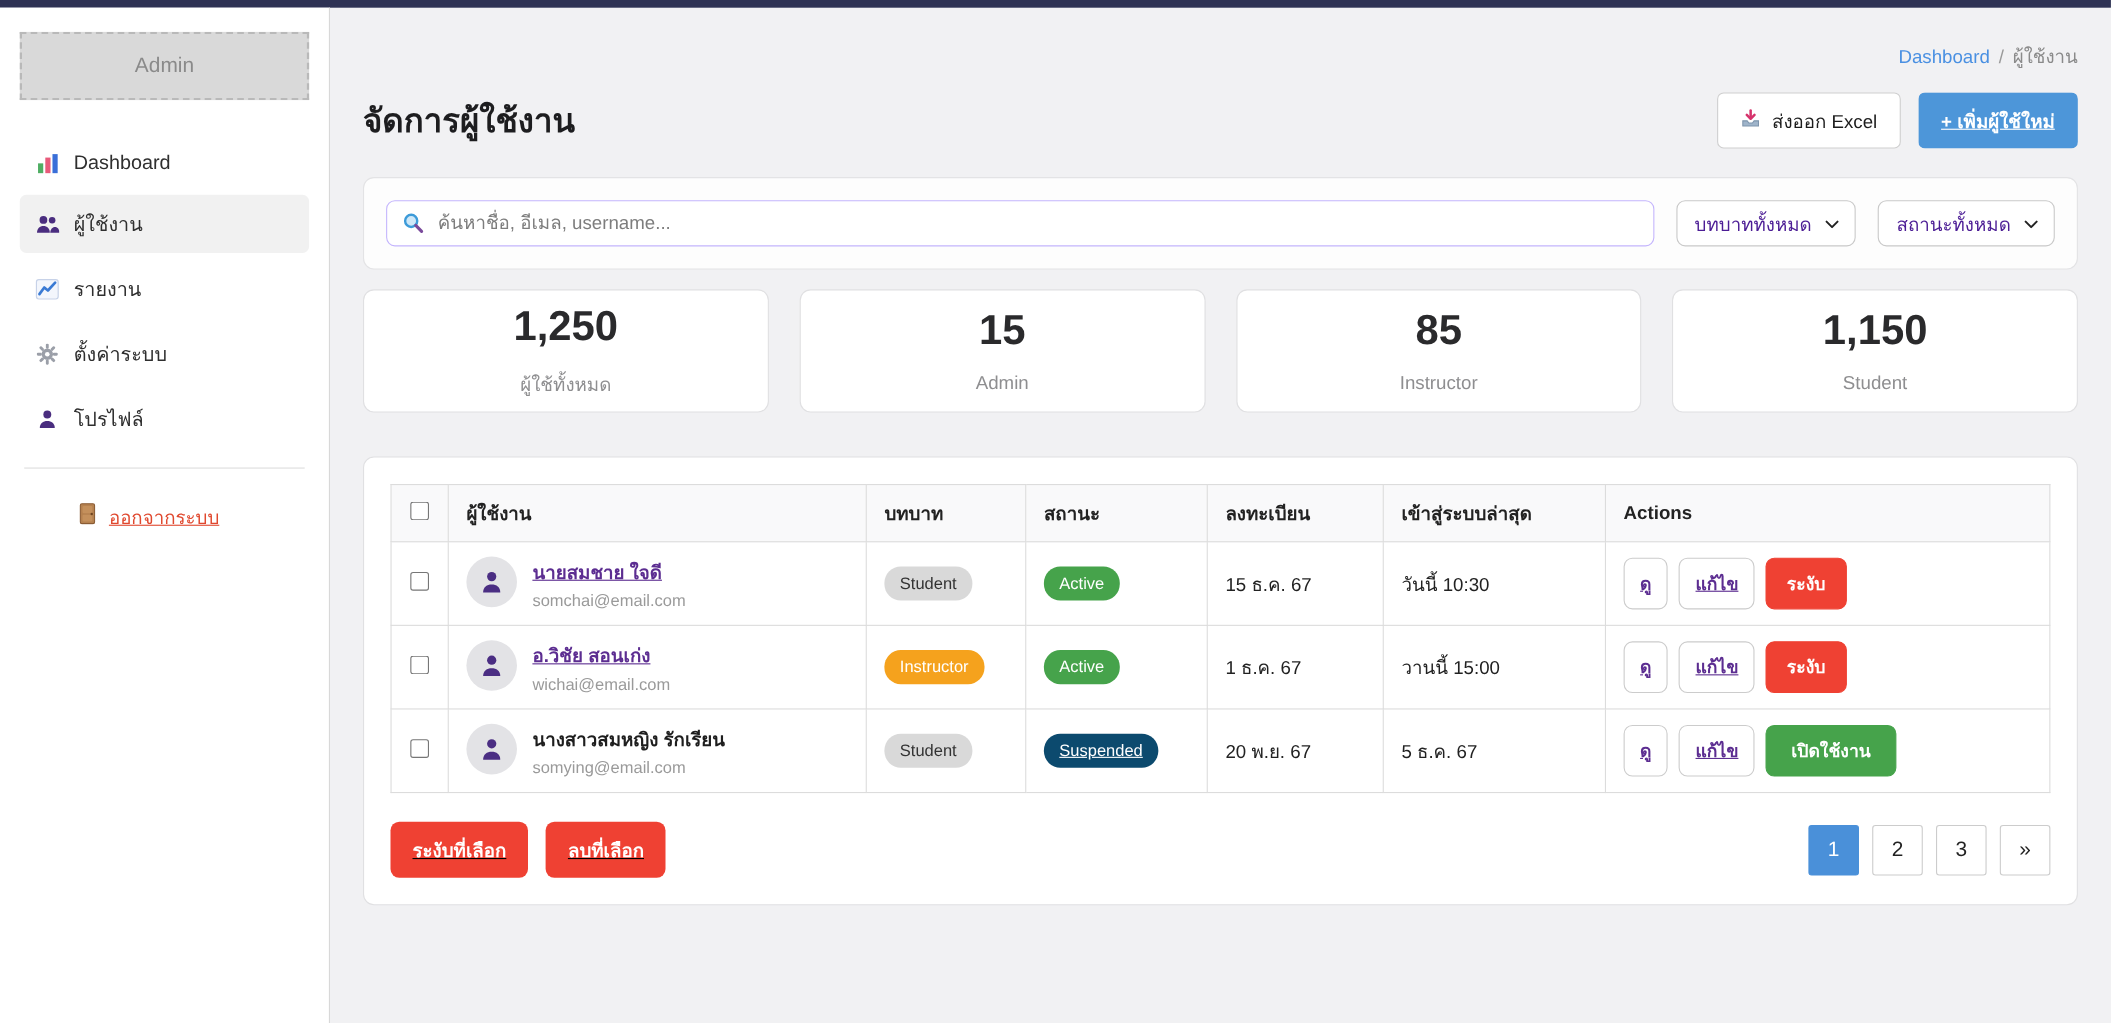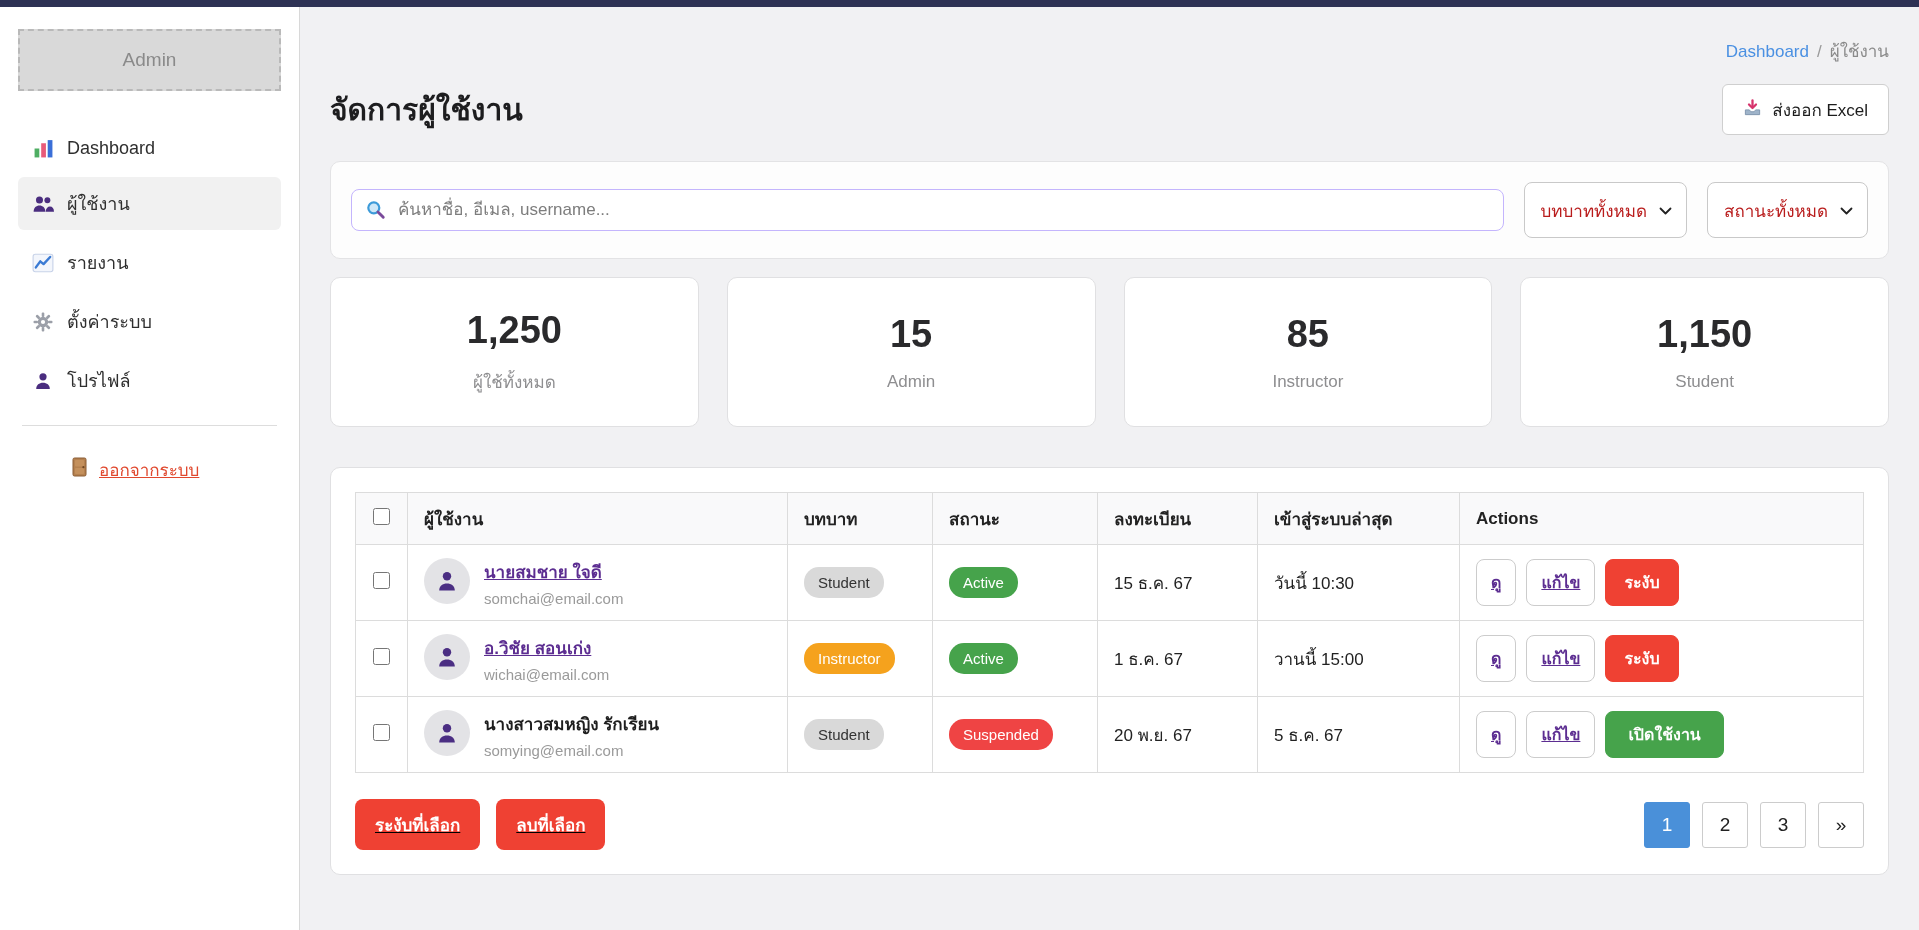--- a/index.html
+++ b/index.html
@@ -35,27 +35,27 @@
   .btn-add { background:#4d96d9; color:#fff; font-weight:bold; text-decoration:underline; }
 
   
   .filter-card { margin-top:26px; background:#fdfdfd; border:1px solid #e3e3e5; border-radius:10px; padding:20px;
                  display:flex; align-items:center; gap:20px; }
   .search-wrap { flex:1; position:relative; }
   .search-wrap .sicon { position:absolute; left:14px; top:10px; }
   .search-input { width:100%; height:42px; border:1px solid #c4b5fd; border-radius:8px; padding:0 14px 0 46px;
                   font-size:17px; color:#333; background:#fff; font-family:inherit; }
   .search-input::placeholder { color:#7d7d7d; }
-  .select-box { height:56px; min-width:152px; border:1px solid #c9c9c9; border-radius:8px; background:#fff;
+  .select-box { height:42px; min-width:152px; border:1px solid #c9c9c9; border-radius:8px; background:#fff;
                 display:inline-flex; align-items:center; justify-content:space-between; gap:12px; padding:0 14px 0 16px;
-                font-size:17px; color:#b91c1c; cursor:pointer; flex-shrink:0; }
+                font-size:17px; color:#4c1d95; cursor:pointer; flex-shrink:0; }
 
   
   .stats { display:flex; gap:28px; margin-top:18px; }
-  .stat-card { flex:1; height:150px; background:#fff; border:1px solid #e0e0e2; border-radius:10px;
+  .stat-card { flex:1; height:112px; background:#fff; border:1px solid #e0e0e2; border-radius:10px;
                display:flex; flex-direction:column; align-items:center; justify-content:center; gap:16px; }
   .stat-value { font-size:38px; font-weight:bold; color:#2a2a2c; }
   .stat-label { font-size:17px; color:#8e8e90; }
 
   
   .table-card { margin-top:40px; background:#fff; border:1px solid #e0e0e2; border-radius:10px; padding:24px; }
   table { width:100%; border-collapse:collapse; }
   th, td { border:1px solid #dcdcdc; padding:12px 16px; text-align:left; vertical-align:middle; }
   thead th { background:#f9f9fa; font-size:17px; font-weight:bold; color:#222; height:48px; }
   tbody td { height:76px; font-size:17px; color:#222; }
@@ -71,21 +71,21 @@
   .avatar { width:46px; height:46px; border-radius:50%; background:#e3e3e6; display:flex; align-items:center;
             justify-content:center; flex-shrink:0; }
   .user-name { font-size:17px; font-weight:bold; color:#1e1e1e; }
   a.user-name { color:#5c2d91; text-decoration:underline; cursor:pointer; }
   .user-email { font-size:15px; color:#9a9a9a; margin-top:5px; }
 
   .badge { display:inline-block; padding:7px 14px; border-radius:15px; font-size:15px; }
   .badge-student { background:#d9d9d9; color:#333; }
   .badge-instructor { background:#f5a21d; color:#fff; }
   .badge-active { background:#46a34b; color:#fff; }
-  .badge-suspended { background:#ef4444; color:#fff; }
+  .badge-suspended { background:#0c4a6e; color:#fff;text-decoration:underline; }
 
   .actions-cell { display:flex; gap:10px; align-items:center; }
   .act-btn { border-radius:8px; font-size:16px; cursor:pointer; padding:10px 14px; border:1px solid #ccc; background:#fff; }
   .act-link { color:#5c2d91; font-weight:bold; text-decoration:underline; }
   .act-danger { background:#ef4133; border-color:#ef4133; color:#fff; font-weight:bold; padding:10px 18px; }
   .act-success { background:#46a34b; border-color:#46a34b; color:#fff; font-weight:bold; padding:10px 22px; }
 
   .table-footer { display:flex; justify-content:space-between; align-items:center; margin-top:26px; }
   .bulk { display:flex; gap:16px;text-decoration:underline; }
   .bulk-btn { background:#ef4133; color:#fff; border:none; border-radius:8px; font-size:17px; font-weight:bold;
@@ -196,20 +196,23 @@
       <div class="head-actions">
         <button class="btn btn-export">
           <span>
             <svg width="19" height="19" viewBox="0 0 20 20">
                 <path d="M10 2.5v7" stroke="#d6336c" stroke-width="2.4" stroke-linecap="round"></path>
                 <path d="M6.3 6.8 10 10.5l3.7-3.7" fill="none" stroke="#d6336c" stroke-width="2.4" stroke-linecap="round" stroke-linejoin="round"></path>
                 <path d="M2.5 12.5h4.2l1.6 2h3.4l1.6-2h4.2v5h-15z" fill="#9fb4ca" stroke="#7e95ad"></path>
               </svg>
           </span>
           <span>ส่งออก Excel</span>
+        </button>
+        <button class="btn btn-add">
+          <span>+ เพิ่มผู้ใช้ใหม่</span>
         </button>
       </div>
     </div>
 
     <section class="filter-card">
       <div class="search-wrap">
         <span class="sicon">
           <svg width="22" height="22" viewBox="0 0 20 20">
               <circle cx="8" cy="8" r="5" fill="#cfe8f8" stroke="#3d9bd9" stroke-width="2"></circle>
               <line x1="11.8" y1="11.8" x2="16.6" y2="16.6" stroke="#7a4a9b" stroke-width="2.6" stroke-linecap="round"></line>

